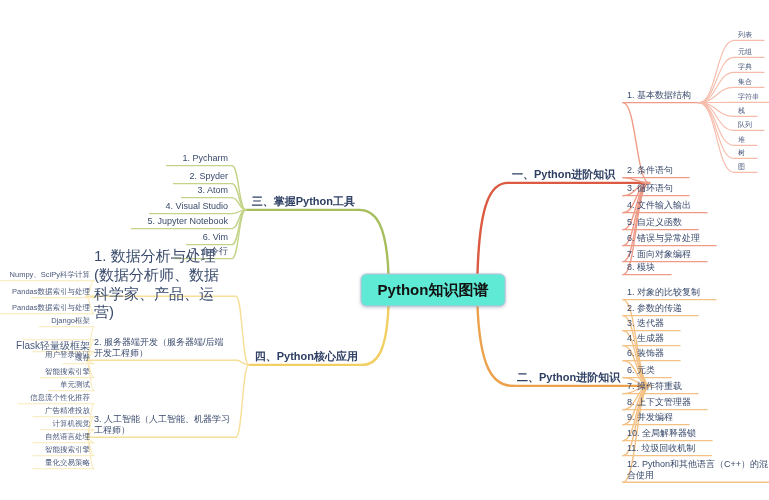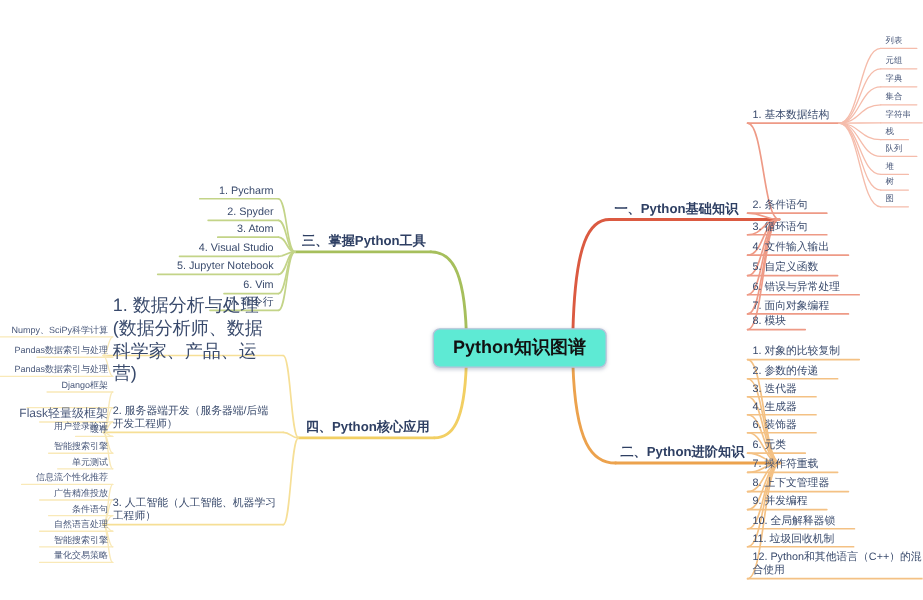--- a/index.html
+++ b/index.html
@@ -141,21 +141,21 @@
       <path d="M 86 437.25 C 90 437.25, 90 429.6875, 94 429.6875" stroke="#f9e9b8" stroke-width="1.1" fill="none" stroke-linecap="round"></path>
       <path d="M 40.5 429.6875 L 94 429.6875" stroke="#f9e9b8" stroke-width="1.1" fill="none" stroke-linecap="round"></path>
       <path d="M 86 437.25 C 90 437.25, 90 442.6875, 94 442.6875" stroke="#f9e9b8" stroke-width="1.1" fill="none" stroke-linecap="round"></path>
       <path d="M 33 442.6875 L 94 442.6875" stroke="#f9e9b8" stroke-width="1.1" fill="none" stroke-linecap="round"></path>
       <path d="M 86 437.25 C 90 437.25, 90 455.6875, 94 455.6875" stroke="#f9e9b8" stroke-width="1.1" fill="none" stroke-linecap="round"></path>
       <path d="M 33 455.6875 L 94 455.6875" stroke="#f9e9b8" stroke-width="1.1" fill="none" stroke-linecap="round"></path>
       <path d="M 86 437.25 C 90 437.25, 90 468.6875, 94 468.6875" stroke="#f9e9b8" stroke-width="1.1" fill="none" stroke-linecap="round"></path>
       <path d="M 33 468.6875 L 94 468.6875" stroke="#f9e9b8" stroke-width="1.1" fill="none" stroke-linecap="round"></path>
     </svg>
   <div class="center-node" id="center-node">Python知识图谱</div>
-<div class="node branch-label" style="left: 512px; top: 175px; font-size: 11px; transform: translate(0px, -50%);">一、Python基础知识</div>
+<div class="node branch-label" style="left: 512px; top: 175px; font-size: 11px; transform: translate(0px, -50%);">一、Python进阶知识</div>
     <div class="node child-label" style="left: 627px; top: 96px; font-size: 9px; transform: translate(0px, -50%);">1. 基本数据结构</div>
     <div class="node leaf-label" style="left: 738px; top: 35px; font-size: 7px; transform: translate(0px, -50%);">列表</div>
     <div class="node leaf-label" style="left: 738px; top: 52px; font-size: 7px; transform: translate(0px, -50%);">元组</div>
     <div class="node leaf-label" style="left: 738px; top: 67px; font-size: 7px; transform: translate(0px, -50%);">字典</div>
     <div class="node leaf-label" style="left: 738px; top: 82px; font-size: 7px; transform: translate(0px, -50%);">集合</div>
     <div class="node leaf-label" style="left: 738px; top: 97px; font-size: 7px; transform: translate(0px, -50%);">字符串</div>
     <div class="node leaf-label" style="left: 738px; top: 111px; font-size: 7px; transform: translate(0px, -50%);">栈</div>
     <div class="node leaf-label" style="left: 738px; top: 125px; font-size: 7px; transform: translate(0px, -50%);">队列</div>
     <div class="node leaf-label" style="left: 738px; top: 140px; font-size: 7px; transform: translate(0px, -50%);">堆</div>
     <div class="node leaf-label" style="left: 738px; top: 153px; font-size: 7px; transform: translate(0px, -50%);">树</div>
@@ -196,17 +196,17 @@
     <div class="node child-label" style="left: 232px; top: 348px; font-size: 9px; transform: translate(-100%, -50%); max-width: 138px; white-space: normal;">2. 服务器端开发（服务器端/后端开发工程师）</div>
     <div class="node leaf-label" style="left: 90px; top: 321px; font-size: 7.5px; transform: translate(-100%, -50%);">Django框架</div>
     <div class="node leaf-label" style="left: 90px; top: 334px; font-size: 10px; transform: translate(-100%, -50%); margin-top: 12px;">Flask轻量级框架</div>
     <div class="node leaf-label" style="left: 90px; top: 355px; font-size: 7.5px; transform: translate(-100%, -50%);">用户登录验证</div>
     <div class="node leaf-label" style="left: 90px; top: 358px; font-size: 7.5px; transform: translate(-100%, -50%);">缓存</div>
     <div class="node leaf-label" style="left: 90px; top: 372px; font-size: 7.5px; transform: translate(-100%, -50%);">智能搜索引擎</div>
     <div class="node leaf-label" style="left: 90px; top: 385px; font-size: 7.5px; transform: translate(-100%, -50%);">单元测试</div>
     <div class="node child-label" style="left: 232px; top: 425px; font-size: 9px; transform: translate(-100%, -50%); max-width: 138px; white-space: normal;">3. 人工智能（人工智能、机器学习工程师）</div>
     <div class="node leaf-label" style="left: 90px; top: 398px; font-size: 7.5px; transform: translate(-100%, -50%);">信息流个性化推荐</div>
     <div class="node leaf-label" style="left: 90px; top: 411px; font-size: 7.5px; transform: translate(-100%, -50%);">广告精准投放</div>
-    <div class="node leaf-label" style="left: 90px; top: 424px; font-size: 7.5px; transform: translate(-100%, -50%);">条件语句</div>
+    <div class="node leaf-label" style="left: 90px; top: 424px; font-size: 7.5px; transform: translate(-100%, -50%);">计算机视觉</div>
     <div class="node leaf-label" style="left: 90px; top: 437px; font-size: 7.5px; transform: translate(-100%, -50%);">自然语言处理</div>
     <div class="node leaf-label" style="left: 90px; top: 450px; font-size: 7.5px; transform: translate(-100%, -50%);">智能搜索引擎</div>
     <div class="node leaf-label" style="left: 90px; top: 463px; font-size: 7.5px; transform: translate(-100%, -50%);">量化交易策略</div>
   </div>
 
 </body></html>

